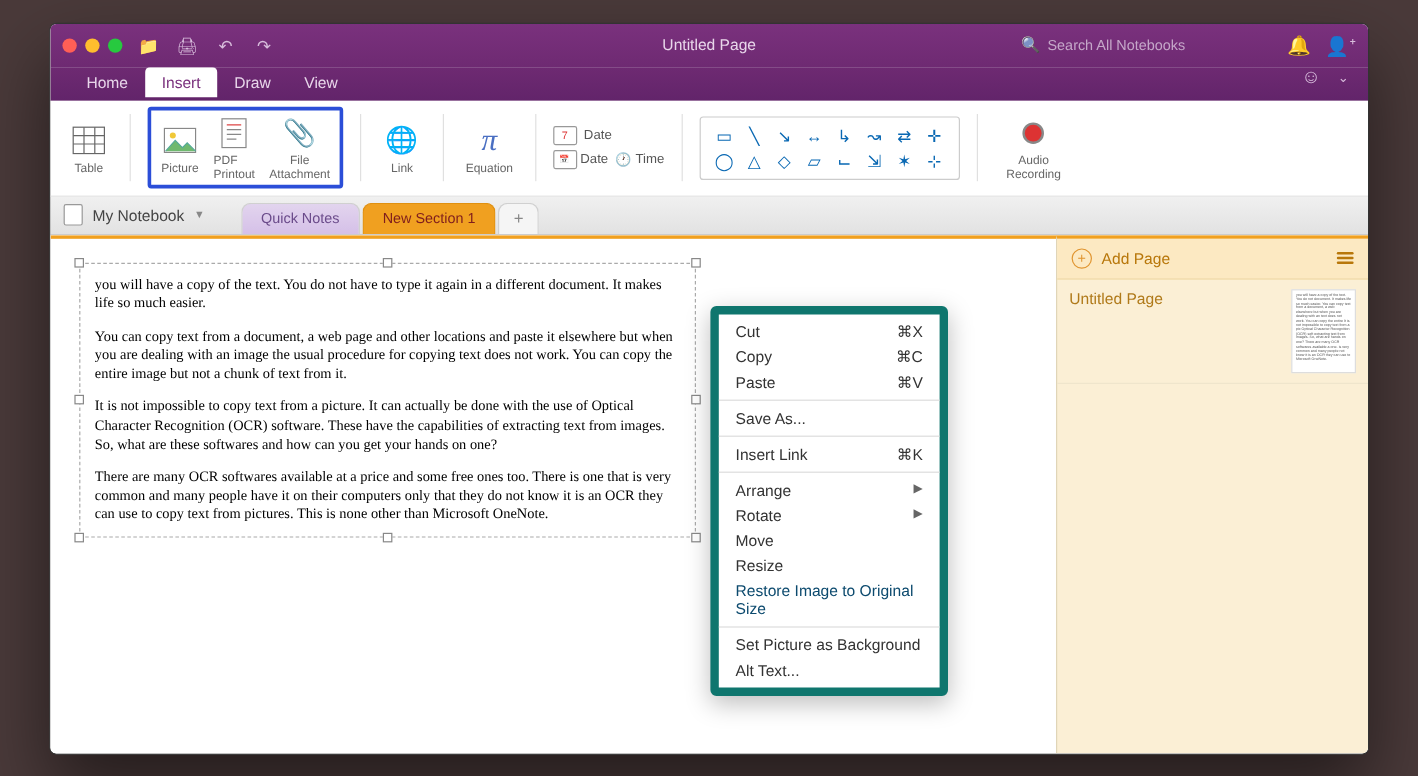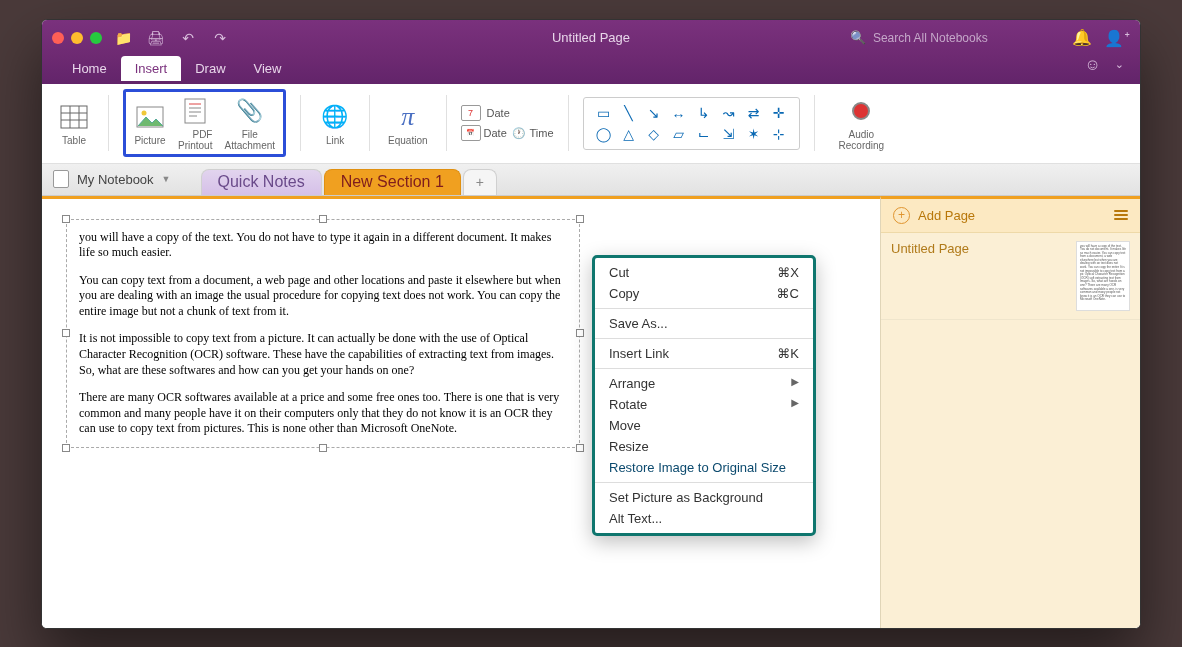--- a/index.html
+++ b/index.html
@@ -32,33 +32,33 @@
 .rgroup-small .row{display:flex;align-items:center;gap:6px}
 .rgroup-small .sicn{width:20px;height:16px;border:1px solid #999;border-radius:2px;display:flex;align-items:center;justify-content:center;font-size:9px}
 .shapes-box{border:1px solid #ccc;border-radius:3px;padding:6px 10px;display:grid;grid-template-columns:repeat(8,20px);grid-template-rows:18px 18px;gap:3px 5px;align-items:center;justify-items:center;color:#0968b3}
 .shp{font-size:14px}
 .audio-group .rec{width:18px;height:18px;border-radius:50%;background:#d33;border:2px solid #888}
 .audio-group{padding:0 10px}
 .tabsbar{height:32px;background:linear-gradient(to bottom,#f0f0f0,#e2e2e2);border-bottom:1px solid #ccc;display:flex;align-items:flex-end;padding:0 0 0 1px}
 .nb-dropdown{display:flex;align-items:center;gap:8px;font-size:13px;color:#444;padding:0 10px;height:100%}
 .nb-icon{width:16px;height:18px;border:1px solid #999;border-radius:2px;background:#fff}
 .caret{font-size:9px;color:#888}
-.stab{padding:6px 16px;font-size:16px;border-radius:8px 8px 0 0;margin-right:2px;color:#555;border:1px solid #d0d0d0;border-bottom:none;height:26px;display:flex;align-items:center}
+.stab{padding:6px 16px;font-size:12px;border-radius:8px 8px 0 0;margin-right:2px;color:#555;border:1px solid #d0d0d0;border-bottom:none;height:26px;display:flex;align-items:center}
 .stab.quick{background:linear-gradient(to bottom,#e2d4ee,#d5c0e8);color:#6a4a8a}
 .stab.section1{background:#f0a020;color:#7f1d1d;font-weight:500;border-color:#e09010}
 .stab.add{width:32px;justify-content:center;background:#f5f5f5;font-size:14px;color:#888}
 .content{flex:1;display:flex;background:#fff;overflow:hidden}
 .page-area{flex:1;background:#fff;padding:20px 14px;border-top:3px solid #f0a020;position:relative}
 .selected-frame{border:1px dashed #aaa;padding:10px 12px;width:514px;position:relative;margin-left:10px}
 .handle{width:8px;height:8px;background:#fff;border:1px solid #888;position:absolute}
 .h-tl{top:-5px;left:-5px}.h-tr{top:-5px;right:-5px}.h-bl{bottom:-5px;left:-5px}.h-br{bottom:-5px;right:-5px}
 .h-tm{top:-5px;left:50%;margin-left:-4px}.h-bm{bottom:-5px;left:50%;margin-left:-4px}
 .h-ml{left:-5px;top:50%;margin-top:-4px}.h-mr{right:-5px;top:50%;margin-top:-4px}
 .para{font-family:"Times New Roman",serif;font-size:12px;color:#000;margin-bottom:12px;line-height:1.3}
-.context-menu{position:absolute;left:550px;top:56px;width:224px;background:#fff;border:3px solid #0f766e;border-radius:5px;box-shadow:0 6px 20px rgba(0,0,0,.25);font-size:13px;padding:4px 0;z-index:100}
+.context-menu{position:absolute;left:550px;top:56px;width:198px;background:#fff;border:7px solid #0f766e;border-radius:5px;box-shadow:0 6px 20px rgba(0,0,0,.25);font-size:13px;padding:4px 0;z-index:100}
 .cm-item{display:flex;justify-content:space-between;padding:3px 14px;color:#333}
 .cm-item.highlight{background:#2c54df;color:#fff;border:2px solid #1a3abf;margin:0 1px}
 .cm-item.disabled{color:#0c4a6e}
 .cm-sep{height:1px;background:#ddd;margin:4px 0}
 .cm-arrow{font-size:10px;color:#666}
 .sidebar{width:260px;background:#fbefd5;border-left:1px solid #e0d5b8;display:flex;flex-direction:column;border-top:3px solid #f0a020}
 .addpage-row{display:flex;align-items:center;justify-content:space-between;padding:8px 12px;background:#fce9c2;border-bottom:1px solid #eed9a8}
 .addpage-btn{display:flex;align-items:center;gap:8px;color:#b8770a;font-size:13px}
 .plus-circle{width:17px;height:17px;border:1.5px solid #e09530;border-radius:50%;display:flex;align-items:center;justify-content:center;font-size:12px;color:#e09530}
 .list-icon{display:flex;flex-direction:column;gap:2px}
@@ -134,21 +134,21 @@
       <div class="rgroup">
         <div class="icn">
             <svg width="22" height="26" viewBox="0 0 22 26">
               <rect x="1" y="1" width="20" height="24" fill="#fff" stroke="#888"></rect>
               <line x1="5" y1="6" x2="17" y2="6" stroke="#d44"></line>
               <line x1="5" y1="10" x2="17" y2="10" stroke="#888"></line>
               <line x1="5" y1="14" x2="17" y2="14" stroke="#888"></line>
               <line x1="5" y1="18" x2="13" y2="18" stroke="#888"></line>
             </svg>
           </div>
-        <span style="white-space:pre-line;text-align:right;line-height:1.1">PDF
+        <span style="white-space:pre-line;text-align:left;line-height:1.1">PDF
 Printout</span>
       </div>
       <div class="rgroup">
         <div class="icn" style="font-size:22px;color:#888">📎</div>
         <span style="white-space:pre-line;text-align:center;line-height:1.1">File
 Attachment</span>
       </div>
     </div>
     <div class="rdiv"></div>
     <div class="rgroup">
@@ -233,20 +233,24 @@
 
       <div class="context-menu">
         <div class="cm-item">
             <span>Cut</span>
             <span>⌘X</span>
           </div>
         <div class="cm-item">
             <span>Copy</span>
             <span>⌘C</span>
           </div>
+        <div class="cm-item">
+            <span>Paste</span>
+            <span>⌘V</span>
+          </div>
         <div class="cm-sep"></div>
         <div class="cm-item">
             <span>Save As...</span>
             <span></span>
           </div>
         <div class="cm-sep"></div>
         <div class="cm-item">
             <span>Insert Link</span>
             <span>⌘K</span>
           </div>

